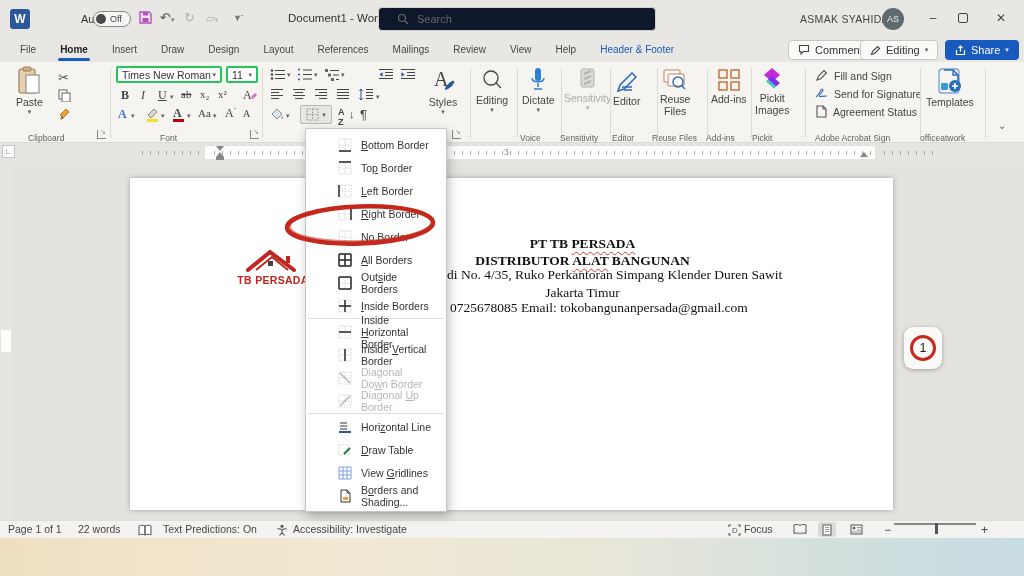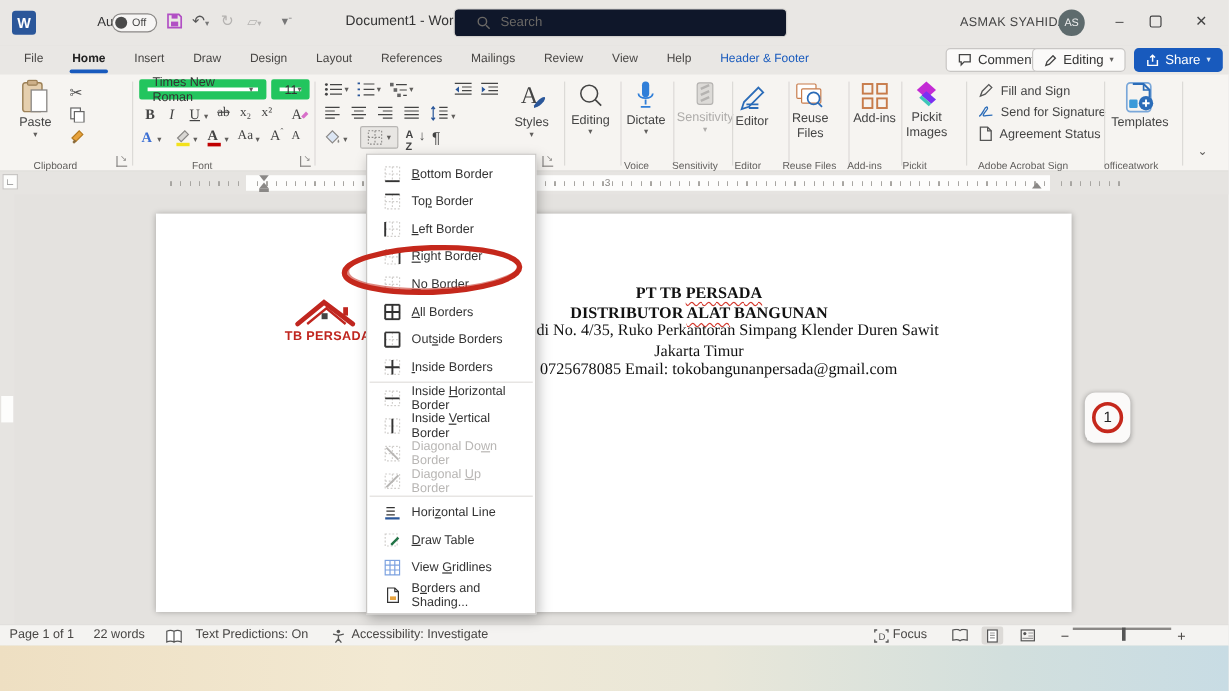--- a/index.html
+++ b/index.html
@@ -44,21 +44,21 @@
 
   
   #ribbon { left:0; top:62px; width:1024px; height:81px; background:#f6f4f1; border-bottom:1px solid #dbd9d6; }
   .vdiv { top:6px; width:1px; height:70px; background:#dcdad7; }
   .glabel { font-size:8.5px; color:#605e5c; top:71px; text-align:left; }
   .launcher { width:9px; height:9px; border-left:1px solid #8a8886; border-bottom:1px solid #8a8886; top:68px; }
   .launcher::after { content:"↘"; position:absolute; font-size:7px; color:#8a8886; left:2px; top:-2px; }
   .bigbtn { display:flex; flex-direction:column; align-items:center; font-size:10.5px; color:#444; }
   .chev { font-size:7px; color:#605e5c; }
   .rb-lbl { font-size:10.5px; color:#444; }
-  .combo { background:#fff; border:7px solid #22c55e; border-radius:2px; font-size:10.5px; color:#333; display:flex; align-items:center; justify-content:space-between; padding:0 4px; }
+  .combo { background:#fff; border:2px solid #22c55e; border-radius:2px; font-size:10.5px; color:#333; display:flex; align-items:center; justify-content:space-between; padding:0 4px; }
   .fmt { font-size:12px; color:#444; font-family:"Liberation Serif",serif; }
   .smallicon { display:inline-flex; align-items:center; justify-content:center; }
   .disabled-gray, .disabled-gray * { color:#aeacaa !important; }
 
   
   #ruler { left:0; top:143px; width:1024px; height:19px; background:#e6e4e1; }
   #ruler-band { left:205px; top:3px; width:670px; height:13px; background:#fdfdfc; }
   .ruler-ticks { top:8px; height:4px; background:repeating-linear-gradient(90deg,transparent 0 7px,#a8a6a2 7px 8px); }
   #tab-selector { left:2px; top:2px; width:13px; height:13px; background:#fdfdfc; border:1px solid #c8c6c4; font-size:8px; color:#555; display:flex; align-items:center; justify-content:center; }
   .indent-marker { width:0; height:0; border-left:4px solid transparent; border-right:4px solid transparent; }
@@ -71,21 +71,21 @@
   .doc-serif { font-family:"Liberation Serif",serif; color:#111; }
   #doc-heading-block { left:160px; top:0; width:585px; text-align:center; }
   .doc-h { font-size:13.5px; font-weight:bold; }
   .wavy { text-decoration:underline; text-decoration-style:wavy; text-decoration-color:#d43a2f; text-decoration-thickness:1px; text-underline-offset:2.5px; }
   .doc-line { font-size:13.5px; }
   #doc-logo { left:106px; top:70px; width:74px; text-align:center; }
   #doc-logo-text { font-size:10.5px; font-weight:bold; color:#c0261f; letter-spacing:.3px; white-space:nowrap; }
 
   
   #border-menu { left:305px; top:128px; width:142px; background:#fff; border:1px solid #c8c6c4; box-shadow:2px 4px 10px rgba(0,0,0,.25); padding:4px 0; z-index:50; }
-  .menu-item { display:flex; align-items:center; height:23px; padding:0 14px; gap:9px; font-size:10.5px; color:#333; }
+  .menu-item { display:flex; align-items:center; height:23px; padding:0 14px; gap:9px; font-size:10.5px; color:#333;margin-left:18px; }
   .menu-item.disabled { color:#b8b6b4; }
   .menu-sep { height:1px; background:#e1dfdd; margin:1px 2px; }
   #red-ellipse { left:281px; top:200px; z-index:60; pointer-events:none; }
   #annot-badge { left:904px; top:327px; width:38px; height:42px; background:#fbfaf9; border-radius:9px; box-shadow:0 1px 4px rgba(0,0,0,.3); z-index:70; display:flex; align-items:center; justify-content:center; }
   #annot-badge::after { content:""; position:absolute; left:2px; bottom:2px; width:7px; height:7px; background:#fbfaf9; }
   #annot-ring { width:26px; height:26px; border:3px solid #c5281c; border-radius:50%; display:flex; align-items:center; justify-content:center; font-size:12.5px; color:#222; }
 
   
   #statusbar { left:0; top:520px; width:1024px; height:18px; background:#f4f3f1; border-top:1px solid #e1dfdd; font-size:10.5px; color:#484644; }
   #statusbar .abs { top:2px; }

